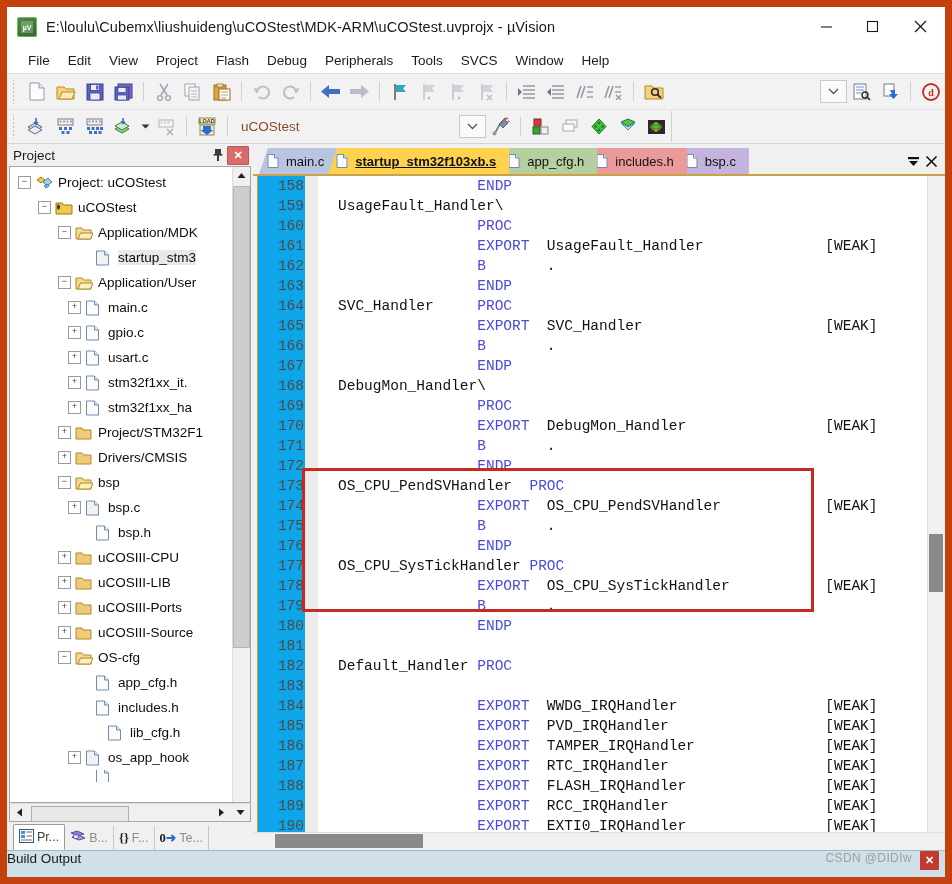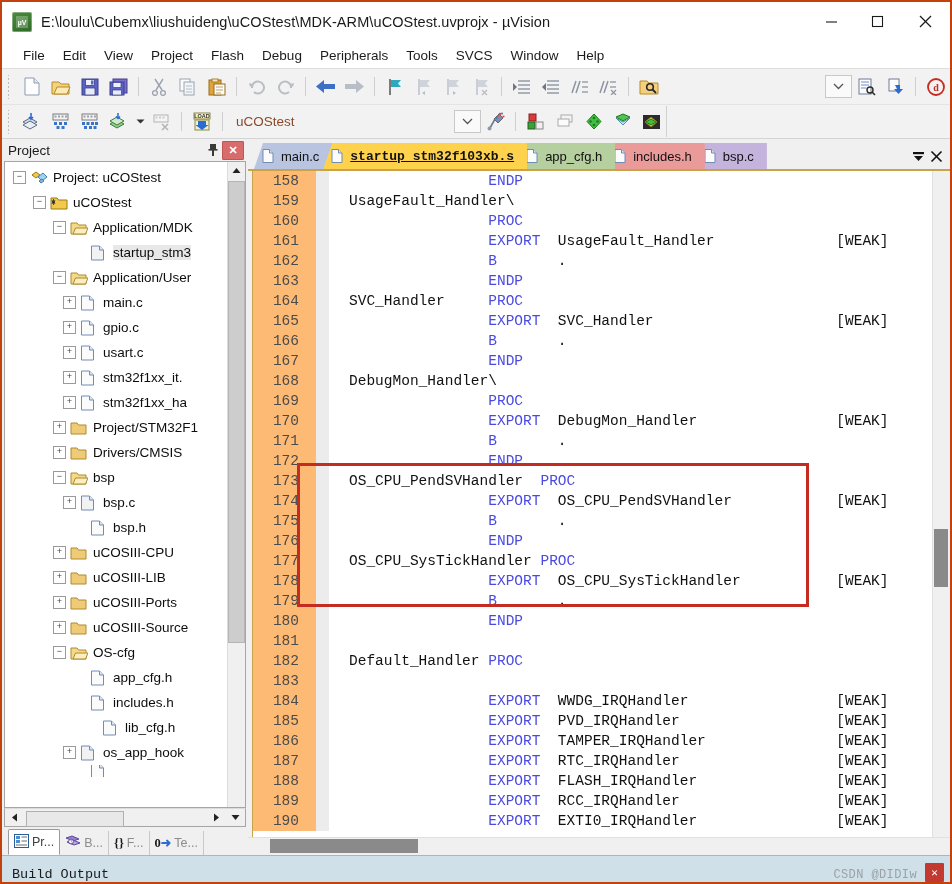--- a/index.html
+++ b/index.html
@@ -3,21 +3,21 @@
 <meta charset="utf-8">
 <style>
   html,body{margin:0;padding:0;}
   body{
     width:952px;height:884px;overflow:hidden;
     font-family:"Liberation Sans", sans-serif;
     font-size:13px;color:#000;background:#fff;
     -webkit-font-smoothing:antialiased;
   }
   .app{width:952px;height:884px;position:relative;display:flex;flex-direction:column;
-       border:2px solid #c2410c;box-sizing:border-box;background:#f0f0f0;}
+       border:7px solid #c2410c;box-sizing:border-box;background:#f0f0f0;}
 
   
   .titlebar{height:39px;min-height:39px;background:#ffffff;display:flex;align-items:center;
             border-bottom:1px solid #ffffff;}
   .titlebar .logo{width:20px;height:20px;margin-left:10px;margin-right:9px;border-radius:2px;
                   background:linear-gradient(160deg,#4c8a3e 0%,#2f6b28 100%);
                   display:flex;align-items:center;justify-content:center;
                   color:#fff;font-size:8px;font-weight:bold;line-height:1;
                   box-shadow:inset 0 0 0 1px #ffffff55;}
   .titlebar .ttl{font-size:14.5px;color:#1a1a1a;letter-spacing:.1px;white-space:nowrap;}
@@ -96,48 +96,48 @@
   .ptab .g{font-weight:bold;color:#1a1a1a;font-family:"Liberation Serif",serif;}
 
   
   .editor-pane{flex:1;display:flex;flex-direction:column;min-width:0;background:#f0f0f0;}
   .tabbar{height:30px;min-height:30px;display:flex;align-items:flex-end;background:#f0f0f0;
           padding-left:6px;position:relative;}
   .etab{height:26px;display:flex;align-items:center;padding:0 13px 0 8px;margin-right:-9px;
         font-size:13px;color:#111;gap:6px;position:relative;white-space:nowrap;
         clip-path:polygon(9px 0,100% 0,100% 100%,0 100%);}
   .etab .fico{width:13px;height:15px;flex:0 0 auto;}
-  .etab.active{font-weight:bold;font-family:Liberation Mono, monospace;}
+  .etab.active{font-weight:bold;}
   .etab.active .nm{text-decoration:underline;}
   .tab-ctrl{margin-left:auto;display:flex;align-items:center;gap:5px;padding:0 7px 3px 6px;}
   .tab-ctrl span{font-size:13px;color:#111;}
 
   .code-area{flex:1;display:flex;min-height:0;border-top:2px solid #c9a24a;background:#fff;
              position:relative;}
   .code-scroll{flex:1;overflow:hidden;position:relative;background:#fff;}
   .code{font-family:"Liberation Mono","DejaVu Sans Mono",monospace;font-size:14.5px;
         line-height:20px;white-space:pre;position:relative;}
   .cl{display:flex;height:20px;align-items:center;}
-  .cl .num{width:46px;text-align:right;padding-right:17px;color:#4b4b4b;flex:0 0 auto;
-           background:#fdba74;font-size:14.5px;}
+  .cl .num{width:46px;text-align:right;padding-right:1px;color:#4b4b4b;flex:0 0 auto;
+           background:#0ea5e9;font-size:14.5px;}
   .cl .bar{width:13px;flex:0 0 auto;height:20px;background:#ececec;}
   .cl .txt{flex:1;color:#111;padding-left:20px;}
   .kw{color:#4a4ae0;}
   .code-vsb{width:17px;background:#f0f0f0;border-left:1px solid #e0e0e0;position:relative;}
   .code-vsb .thumb{position:absolute;left:1px;width:14px;background:#8a8a8a;}
   .code-hsb{height:17px;background:#f0f0f0;position:relative;border-top:1px solid #e0e0e0;
             display:flex;align-items:center;}
   .code-hsb .thumb{position:absolute;left:22px;top:1px;height:14px;width:148px;background:#8a8a8a;}
   .edge-left{width:4px;background:#f0f0f0;border-right:1px solid #c9a24a;}
 
   .redbox{position:absolute;border:3px solid #c42b21;box-sizing:border-box;pointer-events:none;}
 
   
-  .statusbar{height:26px;min-height:26px;background:#cfe0e8;display:flex;align-items:flex-end;
-             border-top:1px solid #9fb9c6;padding-left:10px;font-family:Liberation Mono, monospace;}
+  .statusbar{height:26px;min-height:26px;background:#cfe0e8;display:flex;align-items:flex-start;
+             border-top:1px solid #9fb9c6;}
   .statusbar .lbl{font-size:13.5px;color:#1a1a1a;}
   .statusbar .sp{flex:1;}
   .wm{font-size:12px;color:#9aa2a6;letter-spacing:.4px;margin-right:8px;}
   .st-x{width:19px;height:19px;background:#c4392f;color:#fff;display:flex;align-items:center;
         justify-content:center;font-size:11px;font-weight:bold;margin-right:6px;border-radius:1px;}
 </style>
 </head>
 <body>
 
 <div class="app">

